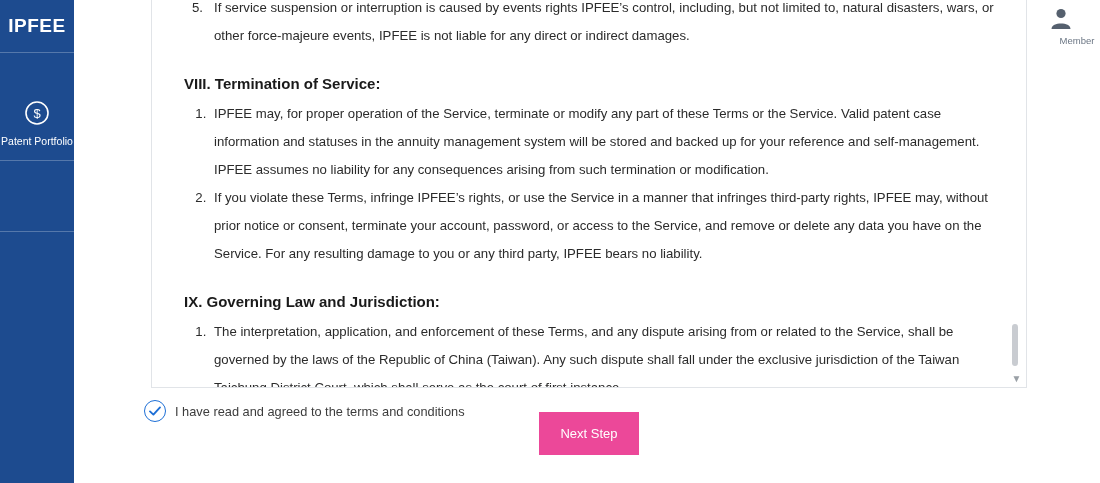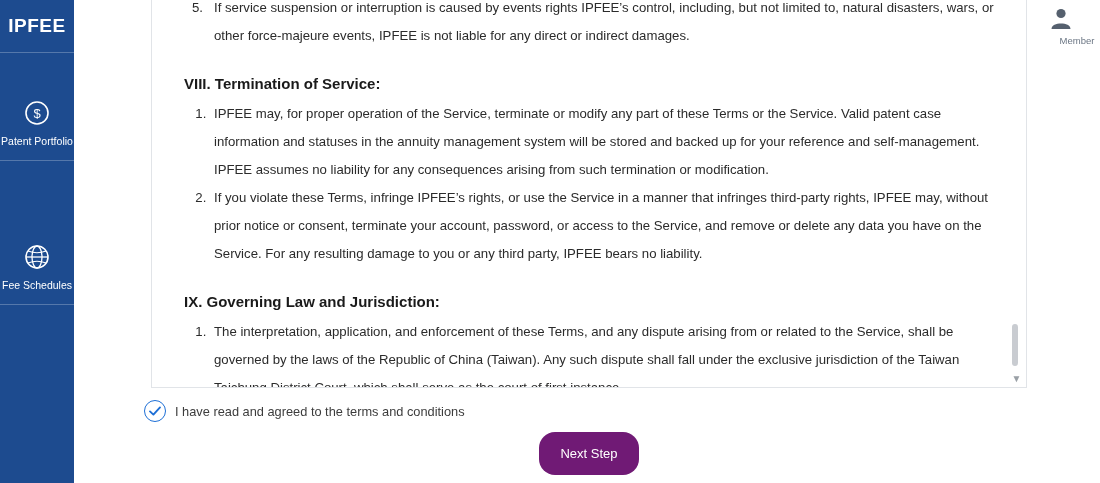--- a/index.html
+++ b/index.html
@@ -208,26 +208,26 @@
   }
   .check-circle svg { display: block; }
   .agree-text {
     font-size: 12.8px;
     color: #3c3c3c;
   }
 
   
   .next-btn {
     position: absolute;
-    left: 539px; top: 432px;
+    left: 539px; top: 412px;
     width: 100px; height: 43px;
-    background: #701a75;
+    background: #ec4899;
     color: #ffffff;
     border: none;
-    border-radius: 16px;
+    border-radius: 0;
     font-size: 13px;
     font-family: "Liberation Sans", sans-serif;
     cursor: pointer;
   }
 
   .rt { color: #2b2b2b; }
 </style>
 </head>
 <body>
 
@@ -244,32 +244,20 @@
           <circle cx="13" cy="13" r="11" fill="none" stroke="#ffffff" stroke-width="1.6"></circle>
           <text x="13" y="18" text-anchor="middle" font-size="13" font-family="Liberation Sans, sans-serif" fill="#ffffff">$</text>
         </svg>
       </span>
       <span class="s-label">Patent Portfolio</span>
     </div>
 
     <div class="sidebar-sep"></div>
     <div class="sidebar-spacer-2"></div>
 
-    <div class="sidebar-item">
-      <span class="s-icon">
-        <svg width="26" height="26" viewBox="0 0 26 26">
-          <circle cx="13" cy="13" r="11" fill="none" stroke="#ffffff" stroke-width="1.6"></circle>
-          <ellipse cx="13" cy="13" rx="5" ry="11" fill="none" stroke="#ffffff" stroke-width="1.3"></ellipse>
-          <line x1="2" y1="13" x2="24" y2="13" stroke="#ffffff" stroke-width="1.3"></line>
-          <path d="M4 7 Q13 10.5 22 7" fill="none" stroke="#ffffff" stroke-width="1.1"></path>
-          <path d="M4 19 Q13 15.5 22 19" fill="none" stroke="#ffffff" stroke-width="1.1"></path>
-        </svg>
-      </span>
-      <span class="s-label">Fee Schedules</span>
-    </div>
 
     <div class="sidebar-sep"></div>
   </div>
 
   <div class="topbar">
     <div class="topbar-actions">
 
       <div class="top-action">
         <span class="t-icon">
           <svg width="24" height="22" viewBox="0 0 24 22">

